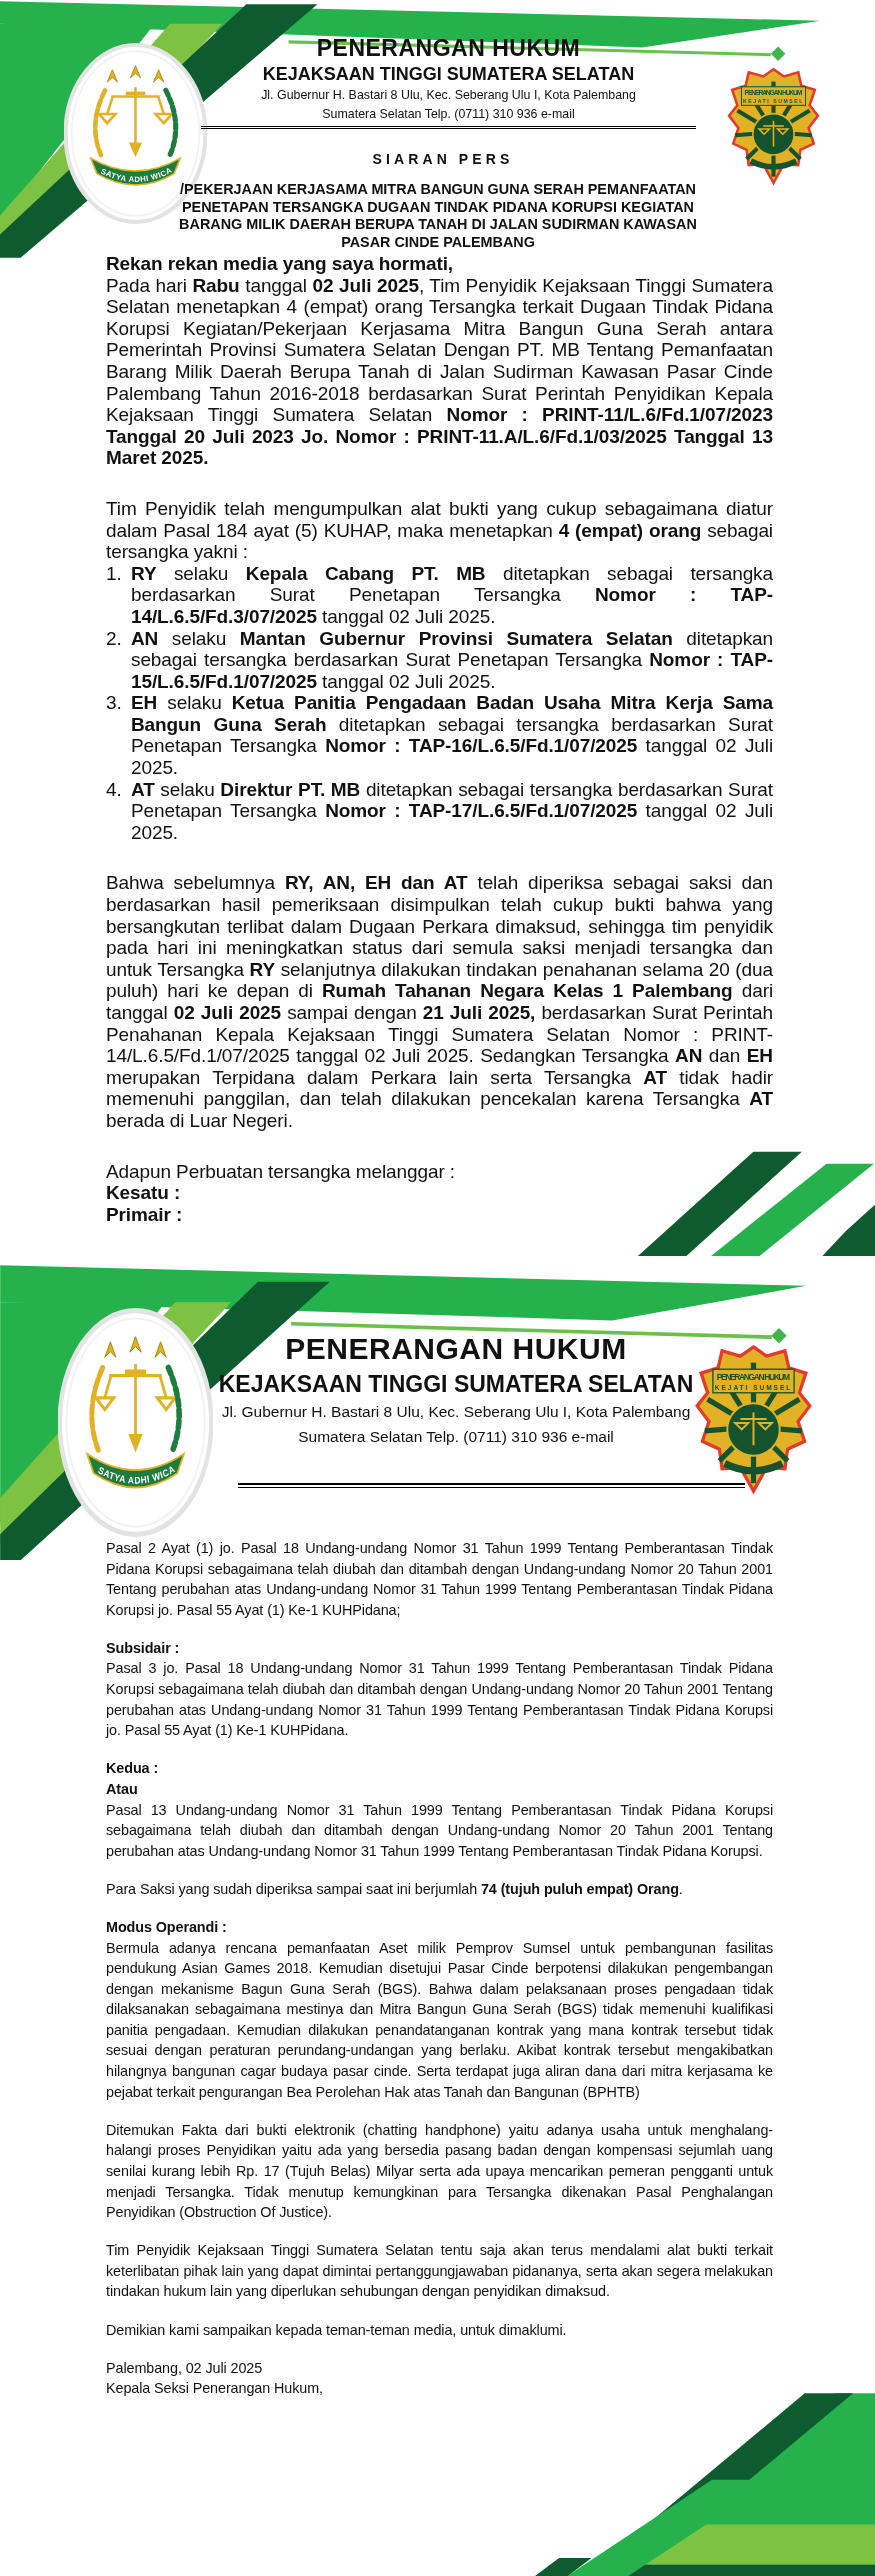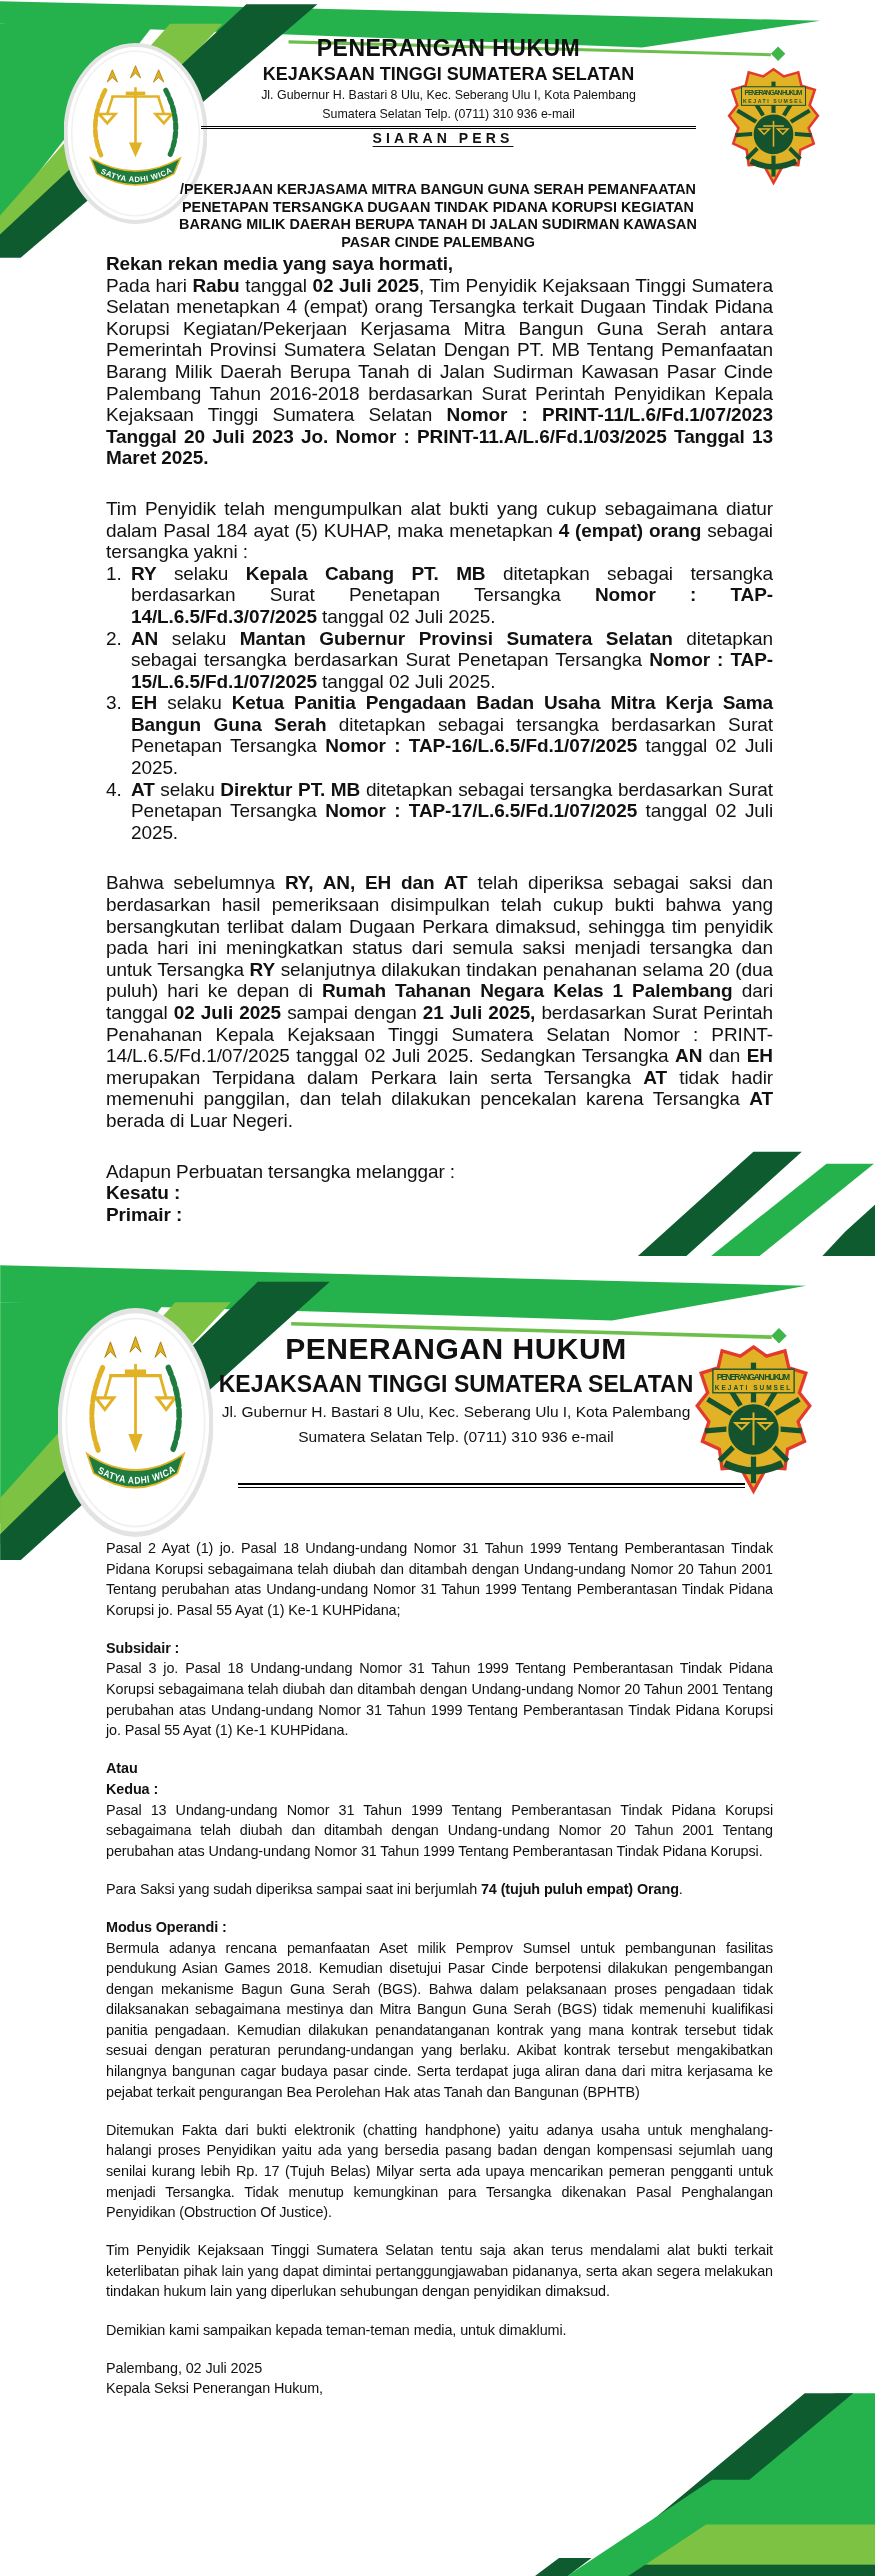--- a/index.html
+++ b/index.html
@@ -24,21 +24,21 @@
   .hdr-p2 h1{margin-top:77px;font-size:30px;}
   .hdr h2{font-weight:bold;line-height:1.1;}
   .hdr-p1 h2{margin-top:4.6px;font-size:18px;}
   .hdr-p2 h2{margin-top:7.2px;font-size:23px;}
   .addr{line-height:1.25;}
   .hdr-p1 .addr{margin-top:3.6px;font-size:12.4px;}
   .hdr-p2 .addr{margin-top:5.2px;font-size:15.5px;line-height:1.28;}
   .rule{border-top:1.5px solid #000;border-bottom:1px solid #000;height:3.6px;}
   .hdr-p1 .rule{margin:3.1px auto 0 auto;width:495px;}
   .rule2{position:absolute;z-index:3;left:238px;top:227px;width:507px;height:4.6px;border-top:2.1px solid #000;border-bottom:1.5px solid #000;}
-  .siaran{position:absolute;z-index:3;left:0;top:130px;width:876px;text-align:center;font-size:14px;font-weight:bold;letter-spacing:4.1px;text-decoration:underline;text-underline-offset:2.6px;padding-left:10px;}
+  .siaran{position:absolute;z-index:3;left:0;top:151px;width:876px;text-align:center;font-size:14px;font-weight:bold;letter-spacing:4.1px;text-underline-offset:2.6px;padding-left:10px;}
   .nomor{position:absolute;z-index:3;left:0;top:154px;width:876px;text-align:center;font-size:14px;font-weight:bold;}
   .doctitle{position:absolute;z-index:3;left:116px;top:181px;width:644px;text-align:center;font-weight:bold;font-size:14.4px;line-height:17.5px;}
   
   .body-txt{position:absolute;z-index:3;left:106px;width:667px;}
   .body-p1{top:253px;font-size:19px;line-height:21.6px;}
   .body-p2{top:282px;font-size:14.4px;line-height:20.6px;}
   .body-txt p{text-align:justify;letter-spacing:-0.1px;}
   .b{font-weight:bold;}
   .bold-line{font-weight:bold;text-align:left !important;}
   .gap1{height:29px;}
@@ -254,22 +254,22 @@
       <div class="addr">Sumatera Selatan Telp. (0711) 310 936 e-mail</div>
     </div>
     <div class="rule2"></div>
 
     <div class="body-txt body-p2">
       <p>Pasal 2 Ayat (1) jo. Pasal 18 Undang-undang Nomor 31 Tahun 1999 Tentang Pemberantasan Tindak Pidana Korupsi sebagaimana telah diubah dan ditambah dengan Undang-undang Nomor 20 Tahun 2001 Tentang perubahan atas Undang-undang Nomor 31 Tahun 1999 Tentang Pemberantasan Tindak Pidana Korupsi jo. Pasal 55 Ayat (1) Ke-1 KUHPidana;</p>
       <div class="gap2"></div>
       <p class="bold-line">Subsidair :</p>
       <p>Pasal 3 jo. Pasal 18 Undang-undang Nomor 31 Tahun 1999 Tentang Pemberantasan Tindak Pidana Korupsi sebagaimana telah diubah dan ditambah dengan Undang-undang Nomor 20 Tahun 2001 Tentang perubahan atas Undang-undang Nomor 31 Tahun 1999 Tentang Pemberantasan Tindak Pidana Korupsi jo. Pasal 55 Ayat (1) Ke-1 KUHPidana.</p>
       <div class="gap2"></div>
+      <p class="bold-line">Kedua :</p>
       <p class="bold-line">Atau</p>
-      <p class="bold-line">Kedua :</p>
       <p>Pasal 13 Undang-undang Nomor 31 Tahun 1999 Tentang Pemberantasan Tindak Pidana Korupsi sebagaimana telah diubah dan ditambah dengan Undang-undang Nomor 20 Tahun 2001 Tentang perubahan atas Undang-undang Nomor 31 Tahun 1999 Tentang Pemberantasan Tindak Pidana Korupsi.</p>
       <div class="gap2"></div>
       <p><span>Para Saksi yang sudah diperiksa sampai saat ini berjumlah </span><span class="b">74 (tujuh puluh empat) Orang</span><span>.</span></p>
       <div class="gap2"></div>
       <p class="bold-line">Modus Operandi :</p>
       <p>Bermula adanya rencana pemanfaatan Aset milik Pemprov Sumsel untuk pembangunan fasilitas pendukung Asian Games 2018. Kemudian disetujui Pasar Cinde berpotensi dilakukan pengembangan dengan mekanisme Bagun Guna Serah (BGS). Bahwa dalam pelaksanaan proses pengadaan tidak dilaksanakan sebagaimana mestinya dan Mitra Bangun Guna Serah (BGS) tidak memenuhi kualifikasi panitia pengadaan. Kemudian dilakukan penandatanganan kontrak yang mana kontrak tersebut tidak sesuai dengan peraturan perundang-undangan yang berlaku. Akibat kontrak tersebut mengakibatkan hilangnya bangunan cagar budaya pasar cinde. Serta terdapat juga aliran dana dari mitra kerjasama ke pejabat terkait pengurangan Bea Perolehan Hak atas Tanah dan Bangunan (BPHTB)</p>
       <div class="gap2"></div>
       <p>Ditemukan Fakta dari bukti elektronik (chatting handphone) yaitu adanya usaha untuk menghalang-halangi proses Penyidikan yaitu ada yang bersedia pasang badan dengan kompensasi sejumlah uang senilai kurang lebih Rp. 17 (Tujuh Belas) Milyar serta ada upaya mencarikan pemeran pengganti untuk menjadi Tersangka. Tidak menutup kemungkinan para Tersangka dikenakan Pasal Penghalangan Penyidikan (Obstruction Of Justice).</p>
       <div class="gap2"></div>
       <p>Tim Penyidik Kejaksaan Tinggi Sumatera Selatan tentu saja akan terus mendalami alat bukti terkait keterlibatan pihak lain yang dapat dimintai pertanggungjawaban pidananya, serta akan segera melakukan tindakan hukum lain yang diperlukan sehubungan dengan penyidikan dimaksud.</p>

